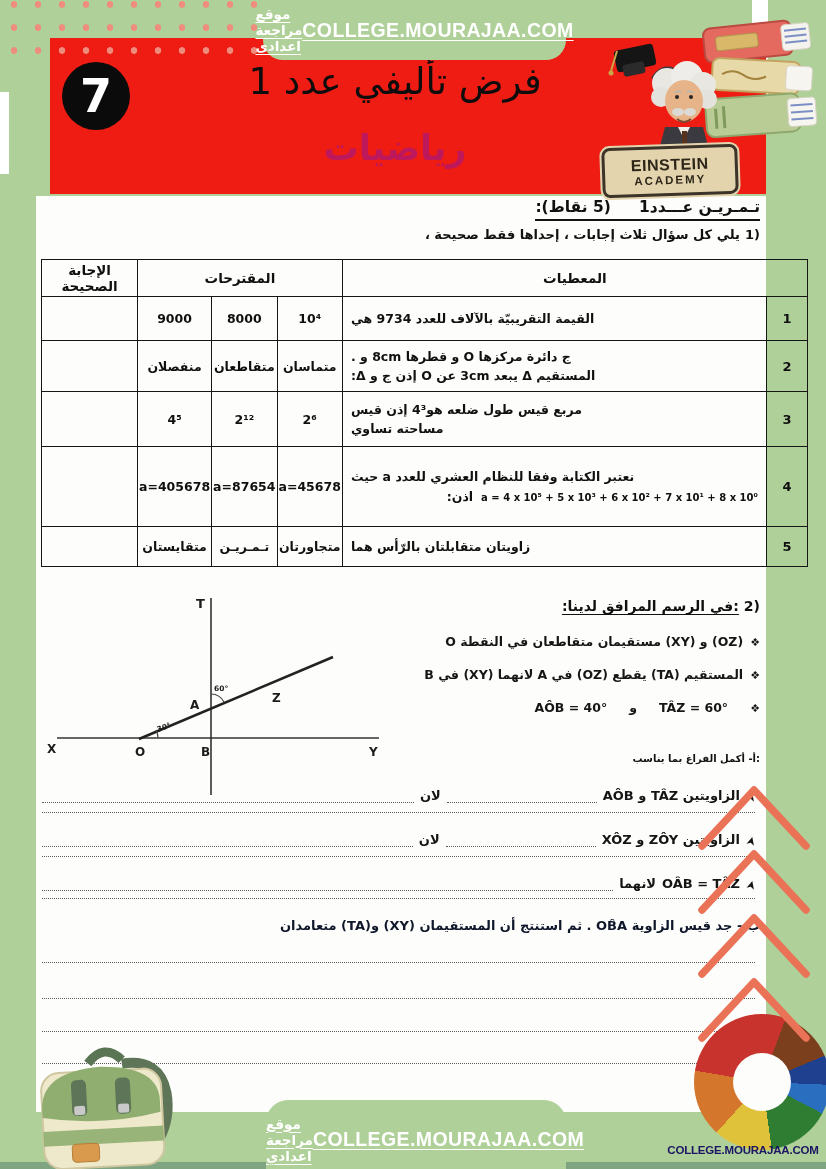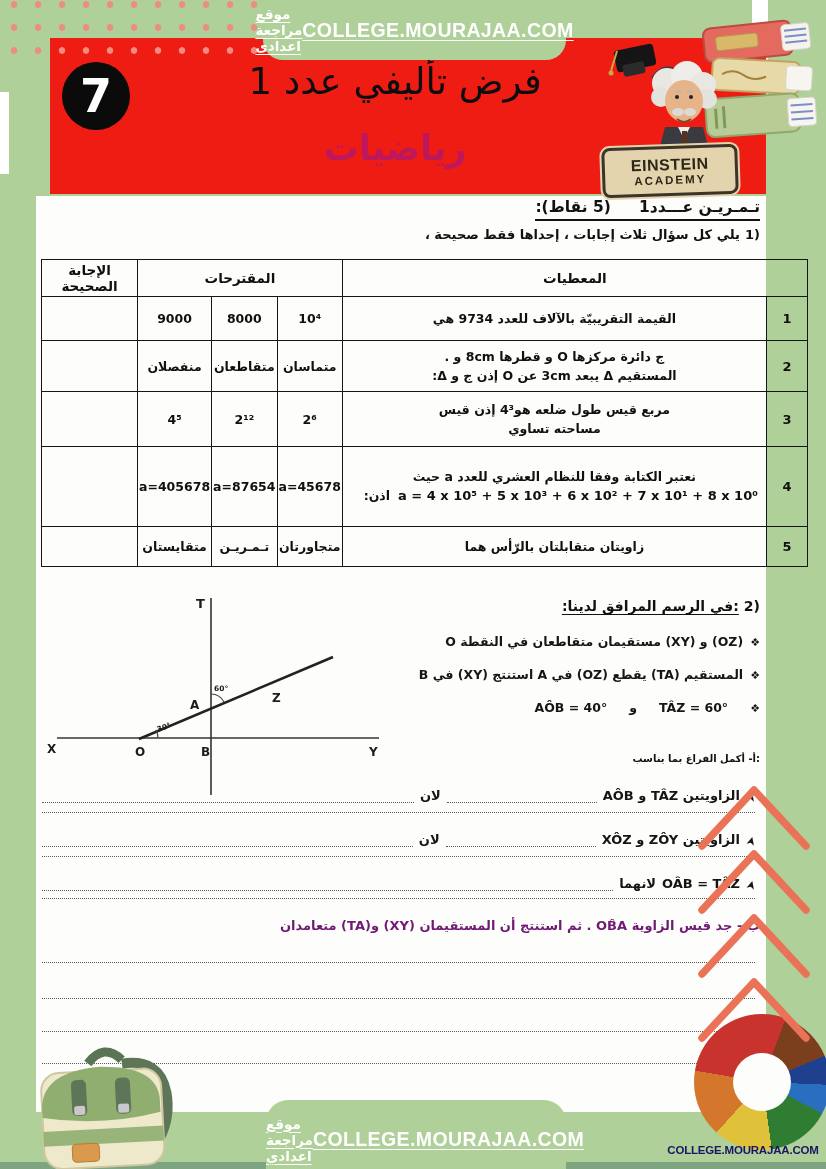--- a/index.html
+++ b/index.html
@@ -33,44 +33,44 @@
   .ex-head{top:198px;right:66px;display:flex;direction:rtl;gap:28px;align-items:baseline;
            border-bottom:2.4px solid #141414;padding-bottom:3px;z-index:3;
            font-weight:bold;font-size:15.5px;color:#111}
   .ex-instr{top:227px;right:66px;display:flex;direction:rtl;gap:5px;z-index:3;
             font-weight:bold;font-size:13px;color:#111}
   
   .qtable{left:41px;top:259px;z-index:3;border-collapse:collapse;table-layout:fixed;direction:rtl}
   .qtable td,.qtable th{border:1.7px solid #161616;color:#101010;overflow:hidden}
   .qtable th{font-size:13.5px;font-weight:bold;padding:2px}
   .c-num{width:38px;text-align:center;font-size:13px;font-weight:bold}
-  .c-given{width:407px;text-align:center;font-size:12.5px;font-weight:bold;padding:2px 8px;line-height:1.55}
+  .c-given{width:407px;text-align:left;font-size:12.5px;font-weight:bold;padding:2px 8px;line-height:1.55}
   .c-prop{text-align:center;font-size:12.5px;font-weight:bold;padding:1px}
   .c-ans{width:93px}
   .formula-row{display:flex;direction:rtl;gap:8px;align-items:baseline;font-weight:bold}
-  .formula{direction:ltr;font-size:13px;white-space:nowrap}
+  .formula{direction:ltr;font-size:10px;white-space:nowrap}
   
   .fig{left:45px;top:590px;z-index:3}
   .fig text{font-weight:bold;fill:#1c1c1c}
   
   .q2h{top:598px;right:66px;display:flex;direction:rtl;gap:5px;z-index:3;font-weight:bold;font-size:14px;color:#111}
   .q2h .u{text-decoration:underline;text-underline-offset:3px}
   .bullet{right:66px;display:flex;direction:rtl;gap:7px;z-index:3;font-size:12.5px;font-weight:bold;color:#161616;align-items:baseline}
   .bicon{font-size:11px}
   .ltr{direction:ltr;unicode-bidi:isolate}
   
   .fillh{top:753px;right:66px;z-index:3;font-weight:bold;font-size:10px;color:#111}
   .item{left:42px;right:70px;display:flex;direction:rtl;z-index:3;align-items:flex-end;gap:6px;
         font-size:13px;font-weight:bold;color:#151515}
   .arrow{display:inline-block;transform:rotate(-75deg);font-size:12px;line-height:1}
   .dotfill{border-bottom:1.9px dotted #5a5a5a;height:14px}
   .df-a{width:150px}.df-b{flex:1}
   .dline{left:42px;width:713px;height:0;border-bottom:1.9px dotted #5a5a5a;z-index:3}
   .partb{top:916px;left:42px;right:66px;direction:rtl;text-align:right;z-index:3;
-         font-size:13px;font-weight:bold;color:#701a75;line-height:1.5}
+         font-size:13px;font-weight:bold;color:#0f172a;line-height:1.5}
   
   .chev{left:688px;top:782px;z-index:6}
   
   .badge{left:602px;top:146px;width:130px;height:44px;background:#e3d4ae;border:3px solid #3c3428;
          border-radius:8px;transform:rotate(-2deg);display:flex;flex-direction:column;align-items:center;
          justify-content:center;z-index:3;box-shadow:0 0 0 2px #e3d4ae}
   .badge .l1{font-size:16px;font-weight:900;color:#2e2619;letter-spacing:.5px;font-family:"Liberation Sans",sans-serif}
   .badge .l2{font-size:11.5px;font-weight:bold;color:#2e2619;letter-spacing:2px;font-family:"Liberation Sans",sans-serif}
   
   .ring{left:694px;top:1014px;width:136px;height:136px;border-radius:50%;z-index:3;
@@ -260,21 +260,21 @@
   <div class="abs q2h">
     <span class="ltr">2)</span>
     <span class="u">:في الرسم المرافق لدينا:</span>
   </div>
   <div class="abs bullet" style="top:634px">
     <span class="bicon">❖</span>
     <span>(OZ) و (XY) مستقيمان متقاطعان في النقطة O</span>
   </div>
   <div class="abs bullet" style="top:667px">
     <span class="bicon">❖</span>
-    <span>المستقيم (TA) يقطع (OZ) في A استنتج (XY) في B</span>
+    <span>المستقيم (TA) يقطع (OZ) في A لانهما (XY) في B</span>
   </div>
   <div class="abs bullet" style="top:700px;gap:22px">
     <span class="bicon">❖</span>
     <span class="ltr">TÂZ = 60°</span>
     <span>و</span>
     <span class="ltr">AÔB = 40°</span>
   </div>
 
   <div class="abs fillh">أ- أكمل الفراغ بما يناسب:</div>
 

